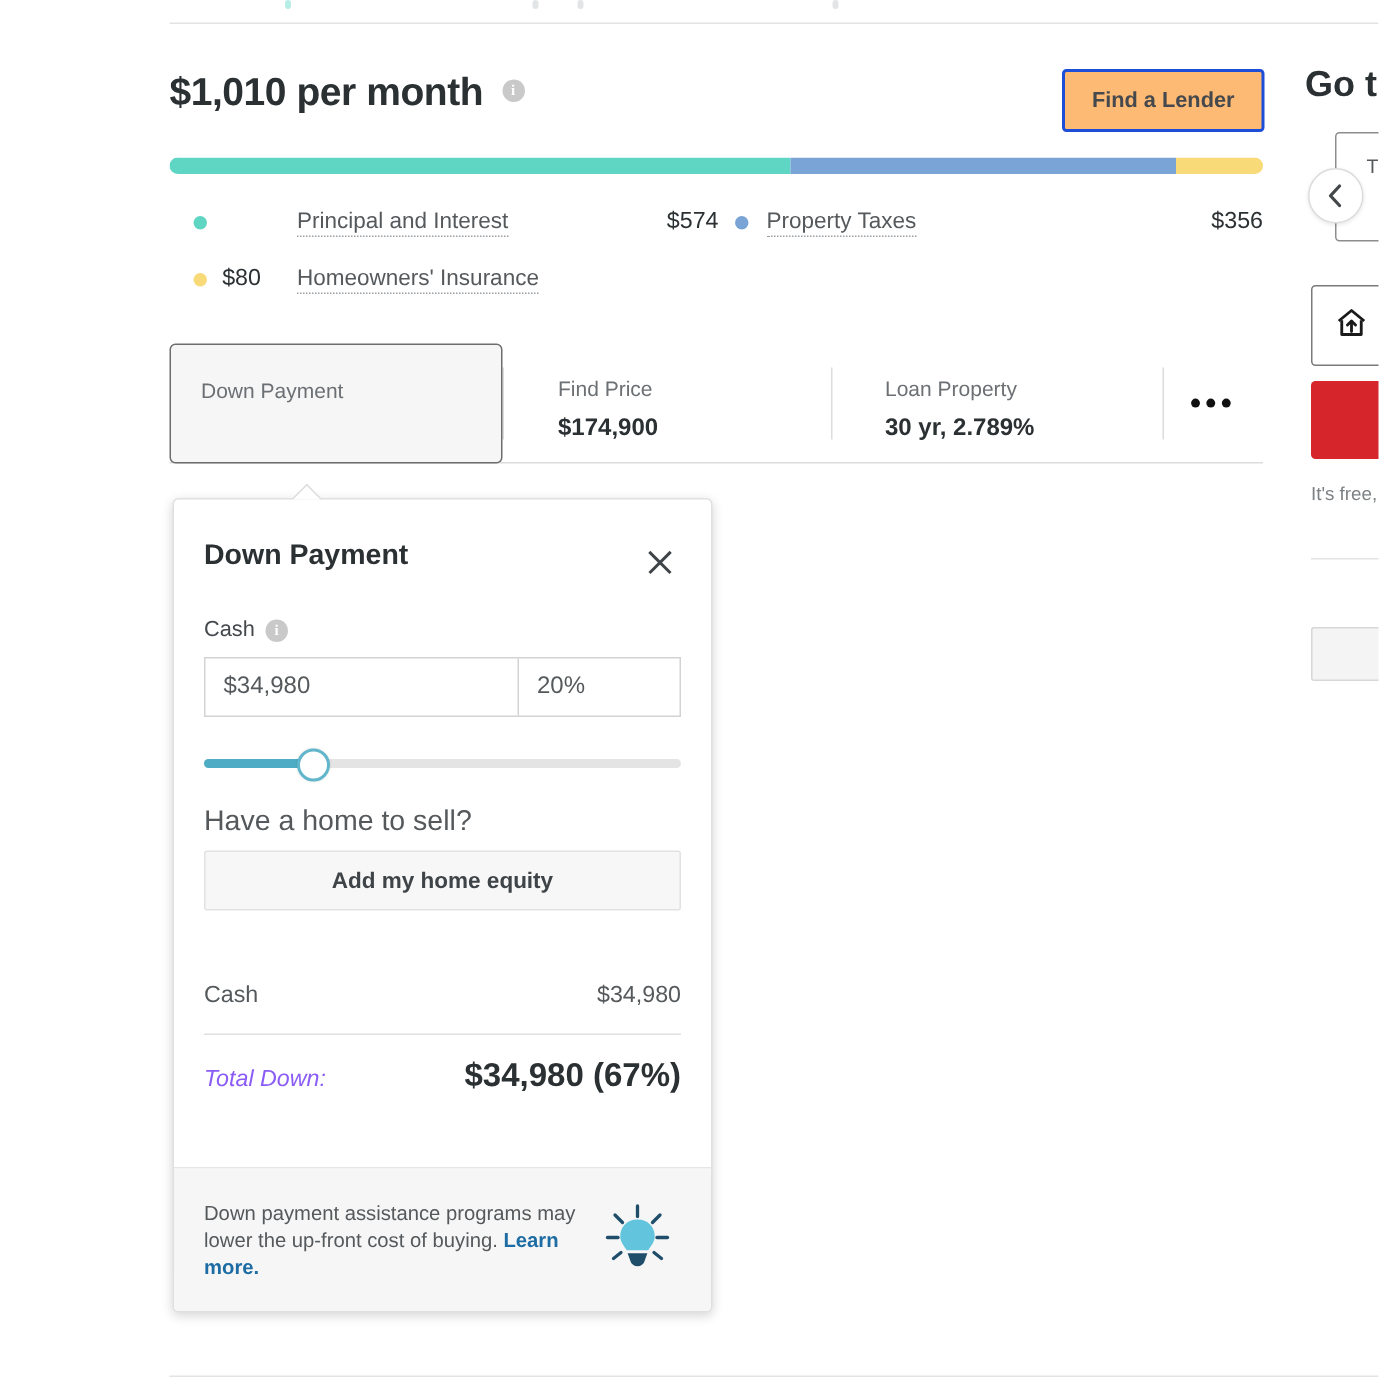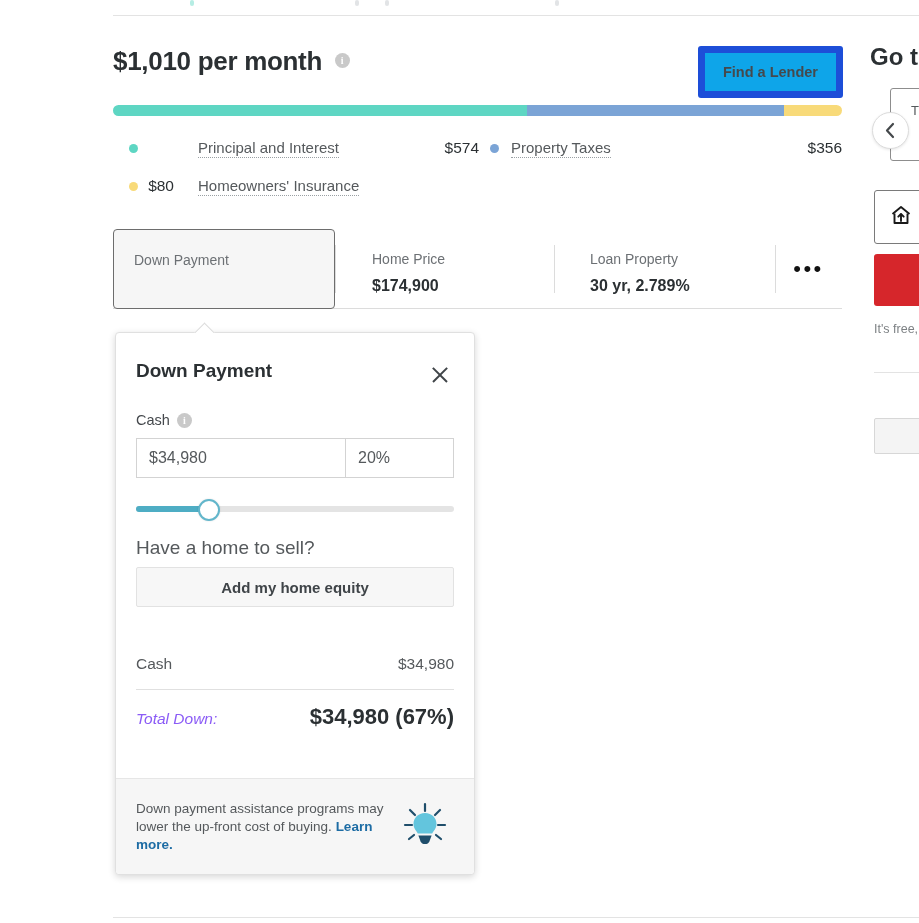--- a/index.html
+++ b/index.html
@@ -38,22 +38,22 @@
   }
   .info-badge {
     display:inline-block; width:15px; height:15px; border-radius:50%;
     background:#c9c9c9; color:#ffffff; font-size:10px; font-weight:bold;
     text-align:center; line-height:15px; vertical-align:middle;
     margin-left:8px; margin-bottom:2px; font-family:"Liberation Serif", serif;
     cursor:pointer;
   }
   .find-lender-btn {
     position:absolute; right:0px; top:4px;
-    padding:11px 18px; background:#0ea5e9;
-    border:7px solid #1d4ed8; border-radius:3px;
+    padding:11px 18px; background:#fdba74;
+    border:2px solid #1d4ed8; border-radius:3px;
     font-size:14.5px; font-weight:bold; color:#45494d;
     cursor:pointer; white-space:nowrap;
   }
 
   
   .bar {
     position:absolute; left:113px; top:105px; width:729px; height:11px;
     border-radius:6px; overflow:hidden; display:flex;
   }
   .bar-seg { height:100%; }
@@ -301,21 +301,21 @@
     </div>
   </div>
 
   <div class="tabstrip">
     <div class="tab tab-active">
       <div class="tab-label">Down Payment</div>
     </div>
 
     <div class="tab-divider" style="left:222px;"></div>
     <div class="tab tab-2">
-      <div class="tab-label">Home Price</div>
+      <div class="tab-label">Find Price</div>
       <div class="tab-value">$174,900</div>
     </div>
 
     <div class="tab-divider" style="left:441px;"></div>
     <div class="tab tab-3">
       <div class="tab-label">Loan Property</div>
       <div class="tab-value">30 yr, 2.789%</div>
     </div>
 
     <div class="tab-divider" style="left:662px;"></div>

